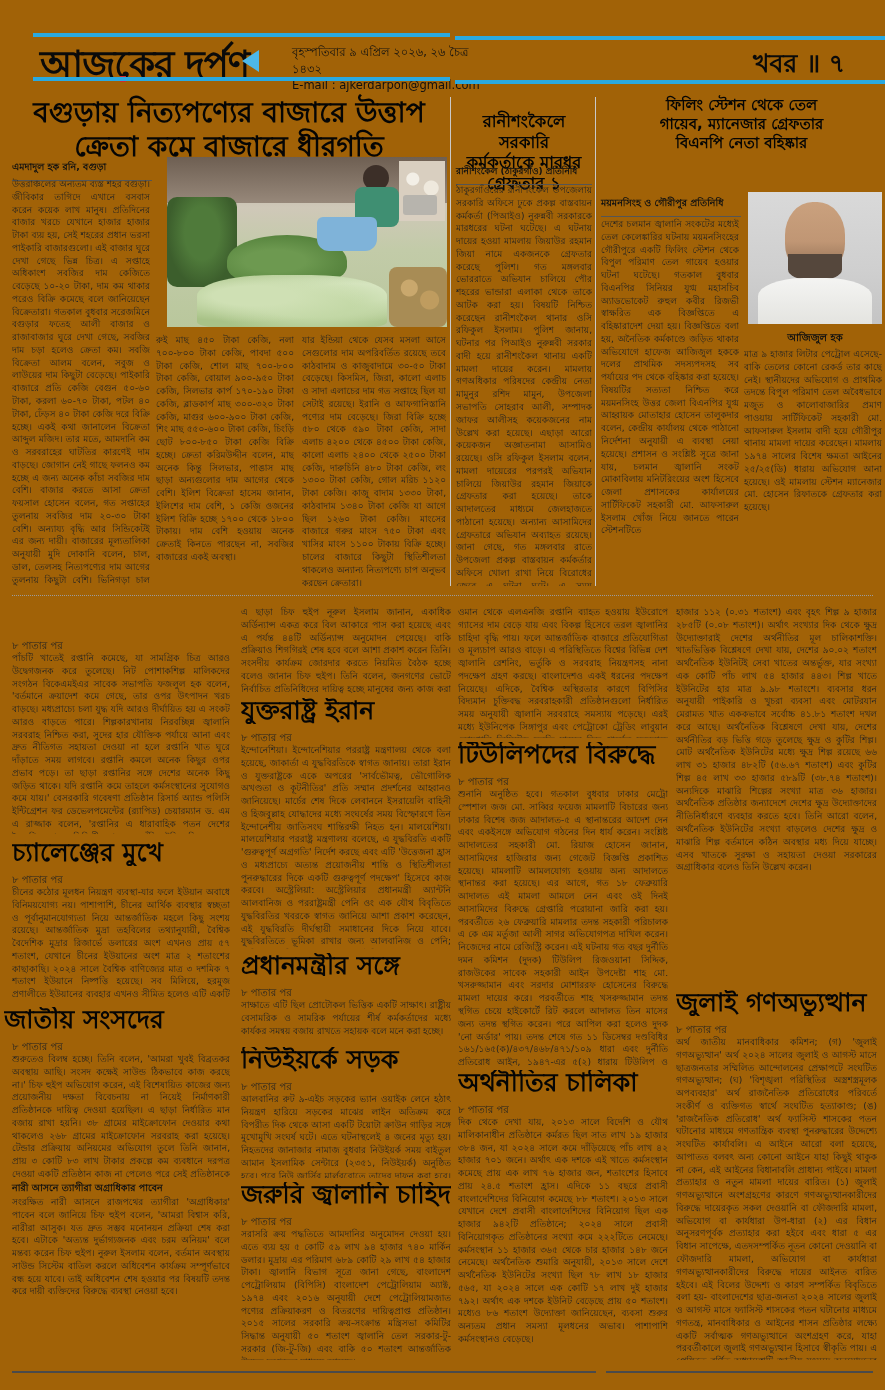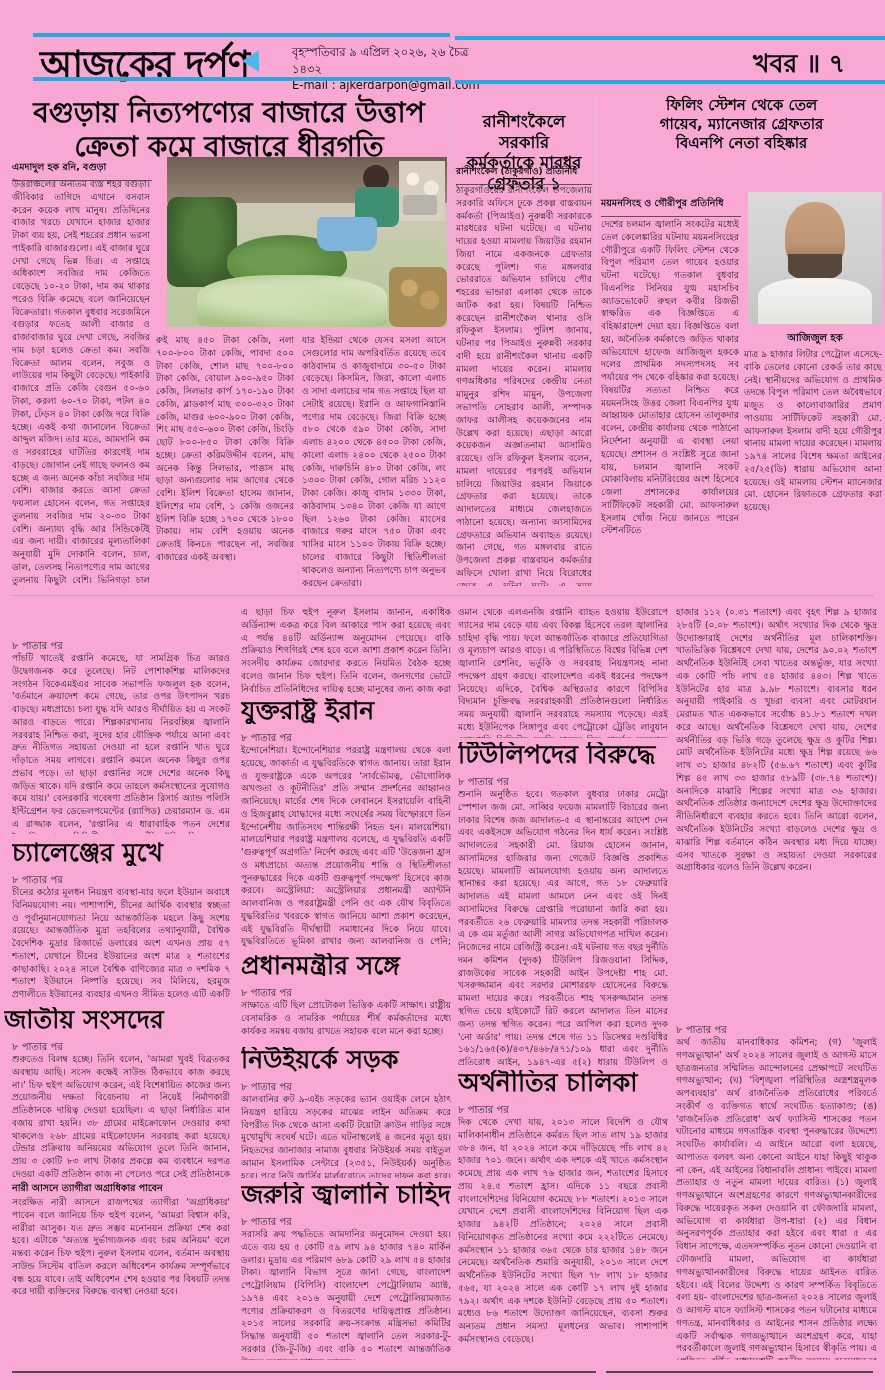--- a/index.html
+++ b/index.html
@@ -1,16 +1,16 @@
 <!DOCTYPE html>
 <html><head>
 <meta charset="utf-8">
 <style>
   html,body{margin:0;padding:0;background:#f2f2f2;}
-  #page{position:relative;width:885px;height:1390px;background:#f9a8d4;margin:0 auto;
+  #page{position:relative;width:885px;height:1390px;background:#a16207;margin:0 auto;
         font-family:"DejaVu Sans",sans-serif;color:#1a1a1a;overflow:hidden;}
   .abs{position:absolute;}
   .blue-rule{background:#2aa9e0;height:4px;}
   .logo{font-size:37px;font-weight:900;letter-spacing:-1px;color:#0a0a0a;line-height:1;}
   .logo-tri{width:0;height:0;border-top:11px solid transparent;border-bottom:11px solid transparent;
             border-right:17px solid #4db8e8;}
   .red-dot{width:6px;height:6px;background:#d42b2b;}
   .dateline{font-size:11.5px;line-height:1.45;color:#111;}
   .page-label{font-size:25px;font-weight:bold;color:#0a0a0a;}
   .pre{white-space:pre-line;}
@@ -141,19 +141,20 @@
   <div class="abs sec-h" style="left:458px;top:742px;width:210px;">টিউলিপদের বিরুদ্ধে</div>
   <div class="abs cont-label" style="left:458px;top:774px;">৮ পাতার পর</div>
   <div class="abs body-text" style="left:458px;top:788px;width:210px;height:278px;">শুনানি অনুষ্ঠিত হবে। গতকাল বুধবার ঢাকার মেট্রো স্পেশাল জজ মো. সাব্বির ফয়েজ মামলাটি বিচারের জন্য ঢাকার বিশেষ জজ আদালত-৫ এ স্থানান্তরের আদেশ দেন এবং একইসঙ্গে অভিযোগ গঠনের দিন ধার্য করেন। সংশ্লিষ্ট আদালতের সহকারী মো. রিয়াজ হোসেন জানান, আসামিদের হাজিরার জন্য গেজেট বিজ্ঞপ্তি প্রকাশিত হয়েছে। মামলাটি আমলযোগ্য হওয়ায় অন্য আদালতে স্থানান্তর করা হয়েছে। এর আগে, গত ১৮ ফেব্রুয়ারি আদালত এই মামলা আমলে নেন এবং ওই দিনই আসামিদের বিরুদ্ধে গ্রেপ্তারি পরোয়ানা জারি করা হয়। পরবর্তীতে ২৬ ফেব্রুয়ারি মামলার তদন্ত সহকারী পরিচালক এ কে এম মর্তুজা আলী সাগর অভিযোগপত্র দাখিল করেন। নিজেদের নামে রেজিস্ট্রি করেন। এই ঘটনায় গত বছর দুর্নীতি দমন কমিশন (দুদক) টিউলিপ রিজওয়ানা সিদ্দিক, রাজউকের সাবেক সহকারী আইন উপদেষ্টা শাহ মো. খসরুজ্জামান এবং সরদার মোশাররফ হোসেনের বিরুদ্ধে মামলা দায়ের করে। পরবর্তীতে শাহ খসরুজ্জামান তদন্ত স্থগিত চেয়ে হাইকোর্টে রিট করলে আদালত তিন মাসের জন্য তদন্ত স্থগিত করেন। পরে আপিল করা হলেও দুদক 'নো অর্ডার' পায়। তদন্ত শেষে গত ১১ ডিসেম্বর দণ্ডবিধির ১৬১/১৬৫(ক)/৪৩৭/৪৬৮/৪৭১/১০৯ ধারা এবং দুর্নীতি প্রতিরোধ আইন, ১৯৪৭-এর ৫(২) ধারায় টিউলিপ ও মোশাররফের বিরুদ্ধে অভিযোগপত্র দাখিল করা হয়। উল্লেখ্য, এর আগেও প্লট বরাদ্দে জালিয়াতির পৃথক তিন মামলায় সংশ্লিষ্টদের বিরুদ্ধে দুই বছর করে মোট ছয় বছরের কারাদণ্ডের রায় হয়েছে।</div>
 
   <div class="abs sec-h" style="left:458px;top:1070px;width:210px;">অর্থনীতির চালিকা</div>
   <div class="abs cont-label" style="left:458px;top:1102px;">৮ পাতার পর</div>
   <div class="abs body-text" style="left:458px;top:1116px;width:210px;height:244px;">দিক থেকে দেখা যায়, ২০১৩ সালে বিদেশি ও যৌথ মালিকানাধীন প্রতিষ্ঠানে কর্মরত ছিল সাত লাখ ১৯ হাজার ৩৮৪ জন, যা ২০২৪ সালে কমে দাঁড়িয়েছে পাঁচ লাখ ৪২ হাজার ৭০১ জনে। অর্থাৎ এক দশকে এই খাতে কর্মসংস্থান কমেছে প্রায় এক লাখ ৭৬ হাজার জন, শতাংশের হিসাবে প্রায় ২৪.৫ শতাংশ হ্রাস। এদিকে ১১ বছরে প্রবাসী বাংলাদেশিদের বিনিয়োগ কমেছে ৮৮ শতাংশ। ২০১৩ সালে যেখানে দেশে প্রবাসী বাংলাদেশিদের বিনিয়োগ ছিল এক হাজার ৯৪২টি প্রতিষ্ঠানে; ২০২৪ সালে প্রবাসী বিনিয়োগকৃত প্রতিষ্ঠানের সংখ্যা কমে ২২২টিতে নেমেছে। কর্মসংস্থান ১১ হাজার ৩৬৫ থেকে চার হাজার ১৪৮ জনে নেমেছে। অর্থনৈতিক শুমারি অনুযায়ী, ২০১৩ সালে দেশে অর্থনৈতিক ইউনিটের সংখ্যা ছিল ৭৮ লাখ ১৮ হাজার ৫৬৫, যা ২০২৪ সালে এক কোটি ১৭ লাখ দুই হাজার ৭৯২। অর্থাৎ এক দশকে ইউনিট বেড়েছে প্রায় ৫০ শতাংশ। মধ্যেও ৮৬ শতাংশ উদ্যোক্তা জানিয়েছেন, ব্যবসা শুরুর অন্যতম প্রধান সমস্যা মূলধনের অভাব। পাশাপাশি কর্মসংস্থানও বেড়েছে।</div>
 
   <div class="abs body-text" style="left:676px;top:606px;width:201px;height:380px;">হাজার ১১২ (০.৩১ শতাংশ) এবং বৃহৎ শিল্প ৯ হাজার ২৮৫টি (০.০৮ শতাংশ)। অর্থাৎ সংখ্যার দিক থেকে ক্ষুদ্র উদ্যোক্তারাই দেশের অর্থনীতির মূল চালিকাশক্তি। খাতভিত্তিক বিশ্লেষণে দেখা যায়, দেশের ৯০.০২ শতাংশ অর্থনৈতিক ইউনিটই সেবা খাতের অন্তর্ভুক্ত, যার সংখ্যা এক কোটি পাঁচ লাখ ৫৪ হাজার ৪৪৩। শিল্প খাতে ইউনিটের হার মাত্র ৯.৯৮ শতাংশে। ব্যবসার ধরন অনুযায়ী পাইকারি ও খুচরা ব্যবসা এবং মোটরযান মেরামত খাত এককভাবে সর্বোচ্চ ৪১.৮১ শতাংশ দখল করে আছে। অর্থনৈতিক বিশ্লেষণে দেখা যায়, দেশের অর্থনীতির বড় ভিত্তি গড়ে তুলেছে ক্ষুদ্র ও কুটির শিল্প। মোট অর্থনৈতিক ইউনিটের মধ্যে ক্ষুদ্র শিল্প রয়েছে ৬৬ লাখ ৩১ হাজার ৪৮২টি (৫৬.৬৭ শতাংশ) এবং কুটির শিল্প ৪৫ লাখ ৩৩ হাজার ৫৮৯টি (৩৮.৭৪ শতাংশ)। অন্যদিকে মাঝারি শিল্পের সংখ্যা মাত্র ৩৬ হাজার। অর্থনৈতিক প্রতিষ্ঠার জন্যাদেশে দেশের ক্ষুদ্র উদ্যোক্তাদের নীতিনির্ধারণে ব্যবহার করতে হবে। তিনি আরো বলেন, অর্থনৈতিক ইউনিটের সংখ্যা বাড়লেও দেশের ক্ষুদ্র ও মাঝারি শিল্প বর্তমানে কঠিন অবস্থার মধ্য দিয়ে যাচ্ছে। এসব খাতকে সুরক্ষা ও সহায়তা দেওয়া সরকারের অগ্রাধিকার বলেও তিনি উল্লেখ করেন।</div>
 
+  <div class="abs sec-h" style="left:676px;top:990px;width:201px;">জুলাই গণঅভ্যুত্থান</div>
   <div class="abs cont-label" style="left:676px;top:1022px;">৮ পাতার পর</div>
   <div class="abs body-text" style="left:676px;top:1036px;width:201px;height:324px;">অর্থ জাতীয় মানবাধিকার কমিশন; (গ) 'জুলাই গণঅভ্যুত্থান' অর্থ ২০২৪ সালের জুলাই ও আগস্ট মাসে ছাত্রজনতার সম্মিলিত আন্দোলনের প্রেক্ষাপটে সংঘটিত গণঅভ্যুত্থান; (ঘ) 'বিশৃঙ্খলা পরিস্থিতির অস্ত্রশস্ত্রমূলক অপব্যবহার' অর্থ রাজনৈতিক প্রতিরোধের পরিবর্তে সংকীর্ণ ও ব্যক্তিগত স্বার্থে সংঘটিত হত্যাকাণ্ড; (ঙ) 'রাজনৈতিক প্রতিরোধ' অর্থ ফ্যাসিস্ট শাসকের পতন ঘটানোর মাধ্যমে গণতান্ত্রিক ব্যবস্থা পুনরুদ্ধারের উদ্দেশ্যে সংঘটিত কার্যাবলি। এ আইনে আরো বলা হয়েছে, আপাতত বলবৎ অন্য কোনো আইনে যাহা কিছুই থাকুক না কেন, এই আইনের বিধানাবলি প্রাধান্য পাইবে। মামলা প্রত্যাহার ও নতুন মামলা দায়ের বারিত। (১) জুলাই গণঅভ্যুত্থানে অংশগ্রহণের কারণে গণঅভ্যুত্থানকারীদের বিরুদ্ধে দায়েরকৃত সকল দেওয়ানি বা ফৌজদারি মামলা, অভিযোগ বা কার্যধারা উপ-ধারা (২) এর বিধান অনুসরণপূর্বক প্রত্যাহার করা হইবে এবং ধারা ৫ এর বিধান সাপেক্ষে, এতদসম্পর্কিত নূতন কোনো দেওয়ানি বা ফৌজদারি মামলা, অভিযোগ বা কার্যধারা গণঅভ্যুত্থানকারীদের বিরুদ্ধে দায়ের আইনত বারিত হইবে। এই বিলের উদ্দেশ্য ও কারণ সম্পর্কিত বিবৃতিতে বলা হয়- বাংলাদেশের ছাত্র-জনতা ২০২৪ সালের জুলাই ও আগস্ট মাসে ফ্যাসিস্ট শাসকের পতন ঘটানোর মাধ্যমে গণতন্ত্র, মানবাধিকার ও আইনের শাসন প্রতিষ্ঠার লক্ষ্যে একটি সর্বাত্মক গণঅভ্যুত্থানে অংশগ্রহণ করে, যাহা পরবর্তীকালে জুলাই গণঅভ্যুত্থান হিসাবে স্বীকৃতি পায়। এ প্রেক্ষিতে বর্ণিত অধ্যাদেশটি জাতীয় সংসদে অনুমোদনের জন্য বিল আকারে উপস্থাপন করা প্রয়োজন।</div>
 
   <div class="abs end-rule" style="left:12px;top:1371px;width:584px;"></div>
   <div class="abs end-rule" style="left:606px;top:1371px;width:267px;"></div>
 
 </div>
 
 </body></html>

